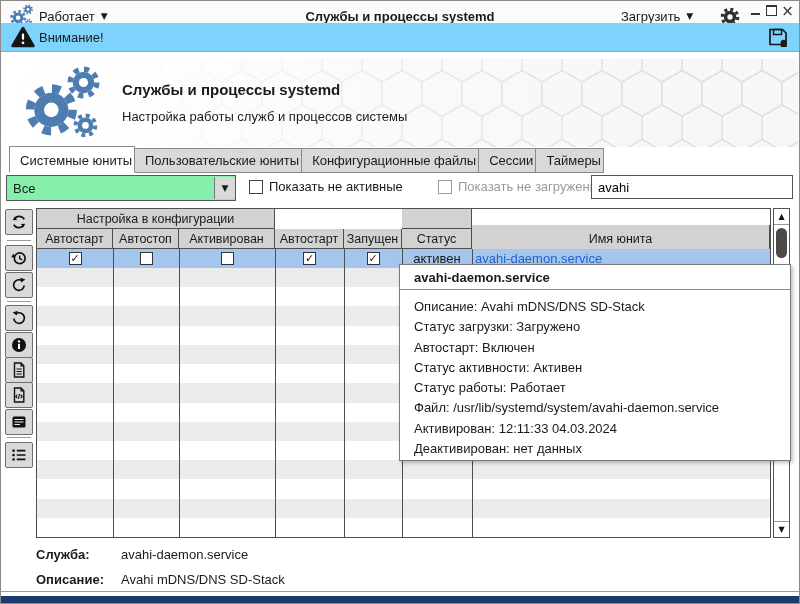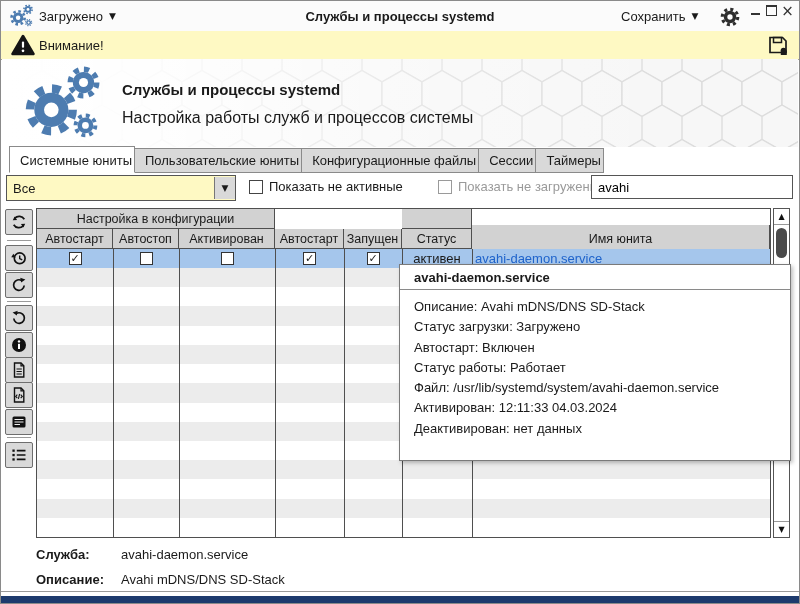--- a/index.html
+++ b/index.html
@@ -22,45 +22,45 @@
   .tb-gear{position:absolute;left:718px;top:5px;width:22px;height:22px;color:#2e2e2e;}
   .winctl{position:absolute;top:2px;width:15px;height:15px;display:flex;align-items:center;
     justify-content:center;font-size:13px;color:#333;}
   .winctl.min{right:36px;}
   .winctl.max{right:20px;}
   .winctl.close{right:4px;font-size:15px;}
   .minbar{width:9px;height:2px;background:#333;margin-top:6px;}
   .maxbox{width:9px;height:8px;border:1px solid #333;border-top:2px solid #333;}
 
   
-  .warnbar{position:absolute;left:0;top:30px;width:100%;height:28px;background:#fef9c3;
+  .warnbar{position:absolute;left:0;top:22px;width:100%;height:28px;background:#7dd3fc;
     border-bottom:1px solid #a6a390;}
   .warn-tri{position:absolute;left:10px;top:3px;}
   .warn-text{position:absolute;left:38px;top:0;height:28px;display:flex;align-items:center;}
   .warn-save{position:absolute;right:10px;top:3px;width:22px;height:22px;}
 
   
   .header{position:absolute;left:1px;top:58px;width:796px;height:88px;background:#fff;overflow:hidden;}
   .hexbg{position:absolute;left:0;top:0;width:100%;height:100%;}
   .hexfade{position:absolute;left:0;top:0;width:100%;height:100%;
     background:linear-gradient(90deg,#fff 0%,rgba(255,255,255,.9) 18%,rgba(255,255,255,.35) 50%,rgba(255,255,255,0) 85%);}
   .logo{position:absolute;left:14px;top:6px;width:96px;height:78px;color:#4d7cb0;}
   .hd-title{position:absolute;left:120px;top:22px;font-weight:bold;font-size:15px;}
-  .hd-sub{position:absolute;left:120px;top:50px;font-size:16px;}
+  .hd-sub{position:absolute;left:120px;top:50px;font-size:13px;}
 
   
   .tabbar{position:absolute;left:8px;top:146px;height:26px;display:flex;align-items:flex-end;}
   .tab{background:#d9d9d9;border:1px solid #8a8a8a;padding:4px 2px 4px 10px;margin-right:-1px;
     white-space:nowrap;height:15px;line-height:15px;}
   .tab.active{background:#fff;border-bottom:1px solid #fff;padding-top:6px;position:relative;z-index:2;}
 
   
   .filters{position:absolute;left:0;top:172px;width:100%;height:32px;}
   .combo{position:absolute;left:5px;top:2px;width:228px;height:24px;border:1px solid #555;
-    background:#fef9c3;display:flex;align-items:center;}
+    background:#86efac;display:flex;align-items:center;}
   .combo-text{flex:1;padding-left:6px;}
   .combo-arrow{width:20px;height:22px;background:#d9d9d9;border-left:1px solid #777;
     display:flex;align-items:center;justify-content:center;font-size:9px;}
   .chk{position:absolute;top:7px;width:14px;height:14px;border:1px solid #444;background:#fff;box-sizing:border-box;}
   .chk1{left:248px;}
   .chk2{left:437px;border-color:#9a9a9a;}
   .chklabel{position:absolute;top:6px;white-space:nowrap;}
   .chklabel1{left:268px;}
   .chklabel2{left:457px;color:#9a9a9a;}
   .search{position:absolute;left:590px;top:2px;width:202px;height:24px;border:1px solid #555;
@@ -139,26 +139,26 @@
   </defs>
 </svg>
 
 <div class="window">
 
   <div class="titlebar">
     <svg class="appicon" viewBox="0 0 86 80" style="color:#4d7cb0">
         <use href="#sym-gears3"></use>
       </svg>
     <div class="tb-btn tb-load">
-      <span>Загружено</span>
+      <span>Работает</span>
       <span class="caret glyph">▼</span>
     </div>
     <div class="tb-title">Службы и процессы systemd</div>
     <div class="tb-btn tb-save">
-      <span>Сохранить</span>
+      <span>Загрузить</span>
       <span class="caret glyph">▼</span>
     </div>
     <svg class="tb-gear" viewBox="0 0 52 52">
         <use href="#sym-gear" transform="translate(26,26) scale(1.05)"></use>
       </svg>
     <div class="winctl min">
         <div class="minbar"></div>
       </div>
     <div class="winctl max">
         <div class="maxbox"></div>
@@ -345,20 +345,21 @@
     <div class="sb-btn sb-down glyph">▼</div>
   </div>
 
   <div class="tooltip">
     <div class="tt-title">avahi-daemon.service</div>
     <div class="tt-hr"></div>
     <div class="tt-lines">
       <div class="tt-line">Описание: Avahi mDNS/DNS SD-Stack</div>
       <div class="tt-line">Статус загрузки: Загружено</div>
       <div class="tt-line">Автостарт: Включен</div>
+      <div class="tt-line">Статус активности: Активен</div>
       <div class="tt-line">Статус работы: Работает</div>
       <div class="tt-line">Файл: /usr/lib/systemd/system/avahi-daemon.service</div>
       <div class="tt-line">Активирован: 12:11:33 04.03.2024</div>
       <div class="tt-line">Деактивирован: нет данных</div>
     </div>
   </div>
 
   <div class="detail-label" style="top:546px">Служба:</div>
   <div class="detail-value" style="top:546px">avahi-daemon.service</div>
   <div class="detail-label" style="top:571px">Описание:</div>

